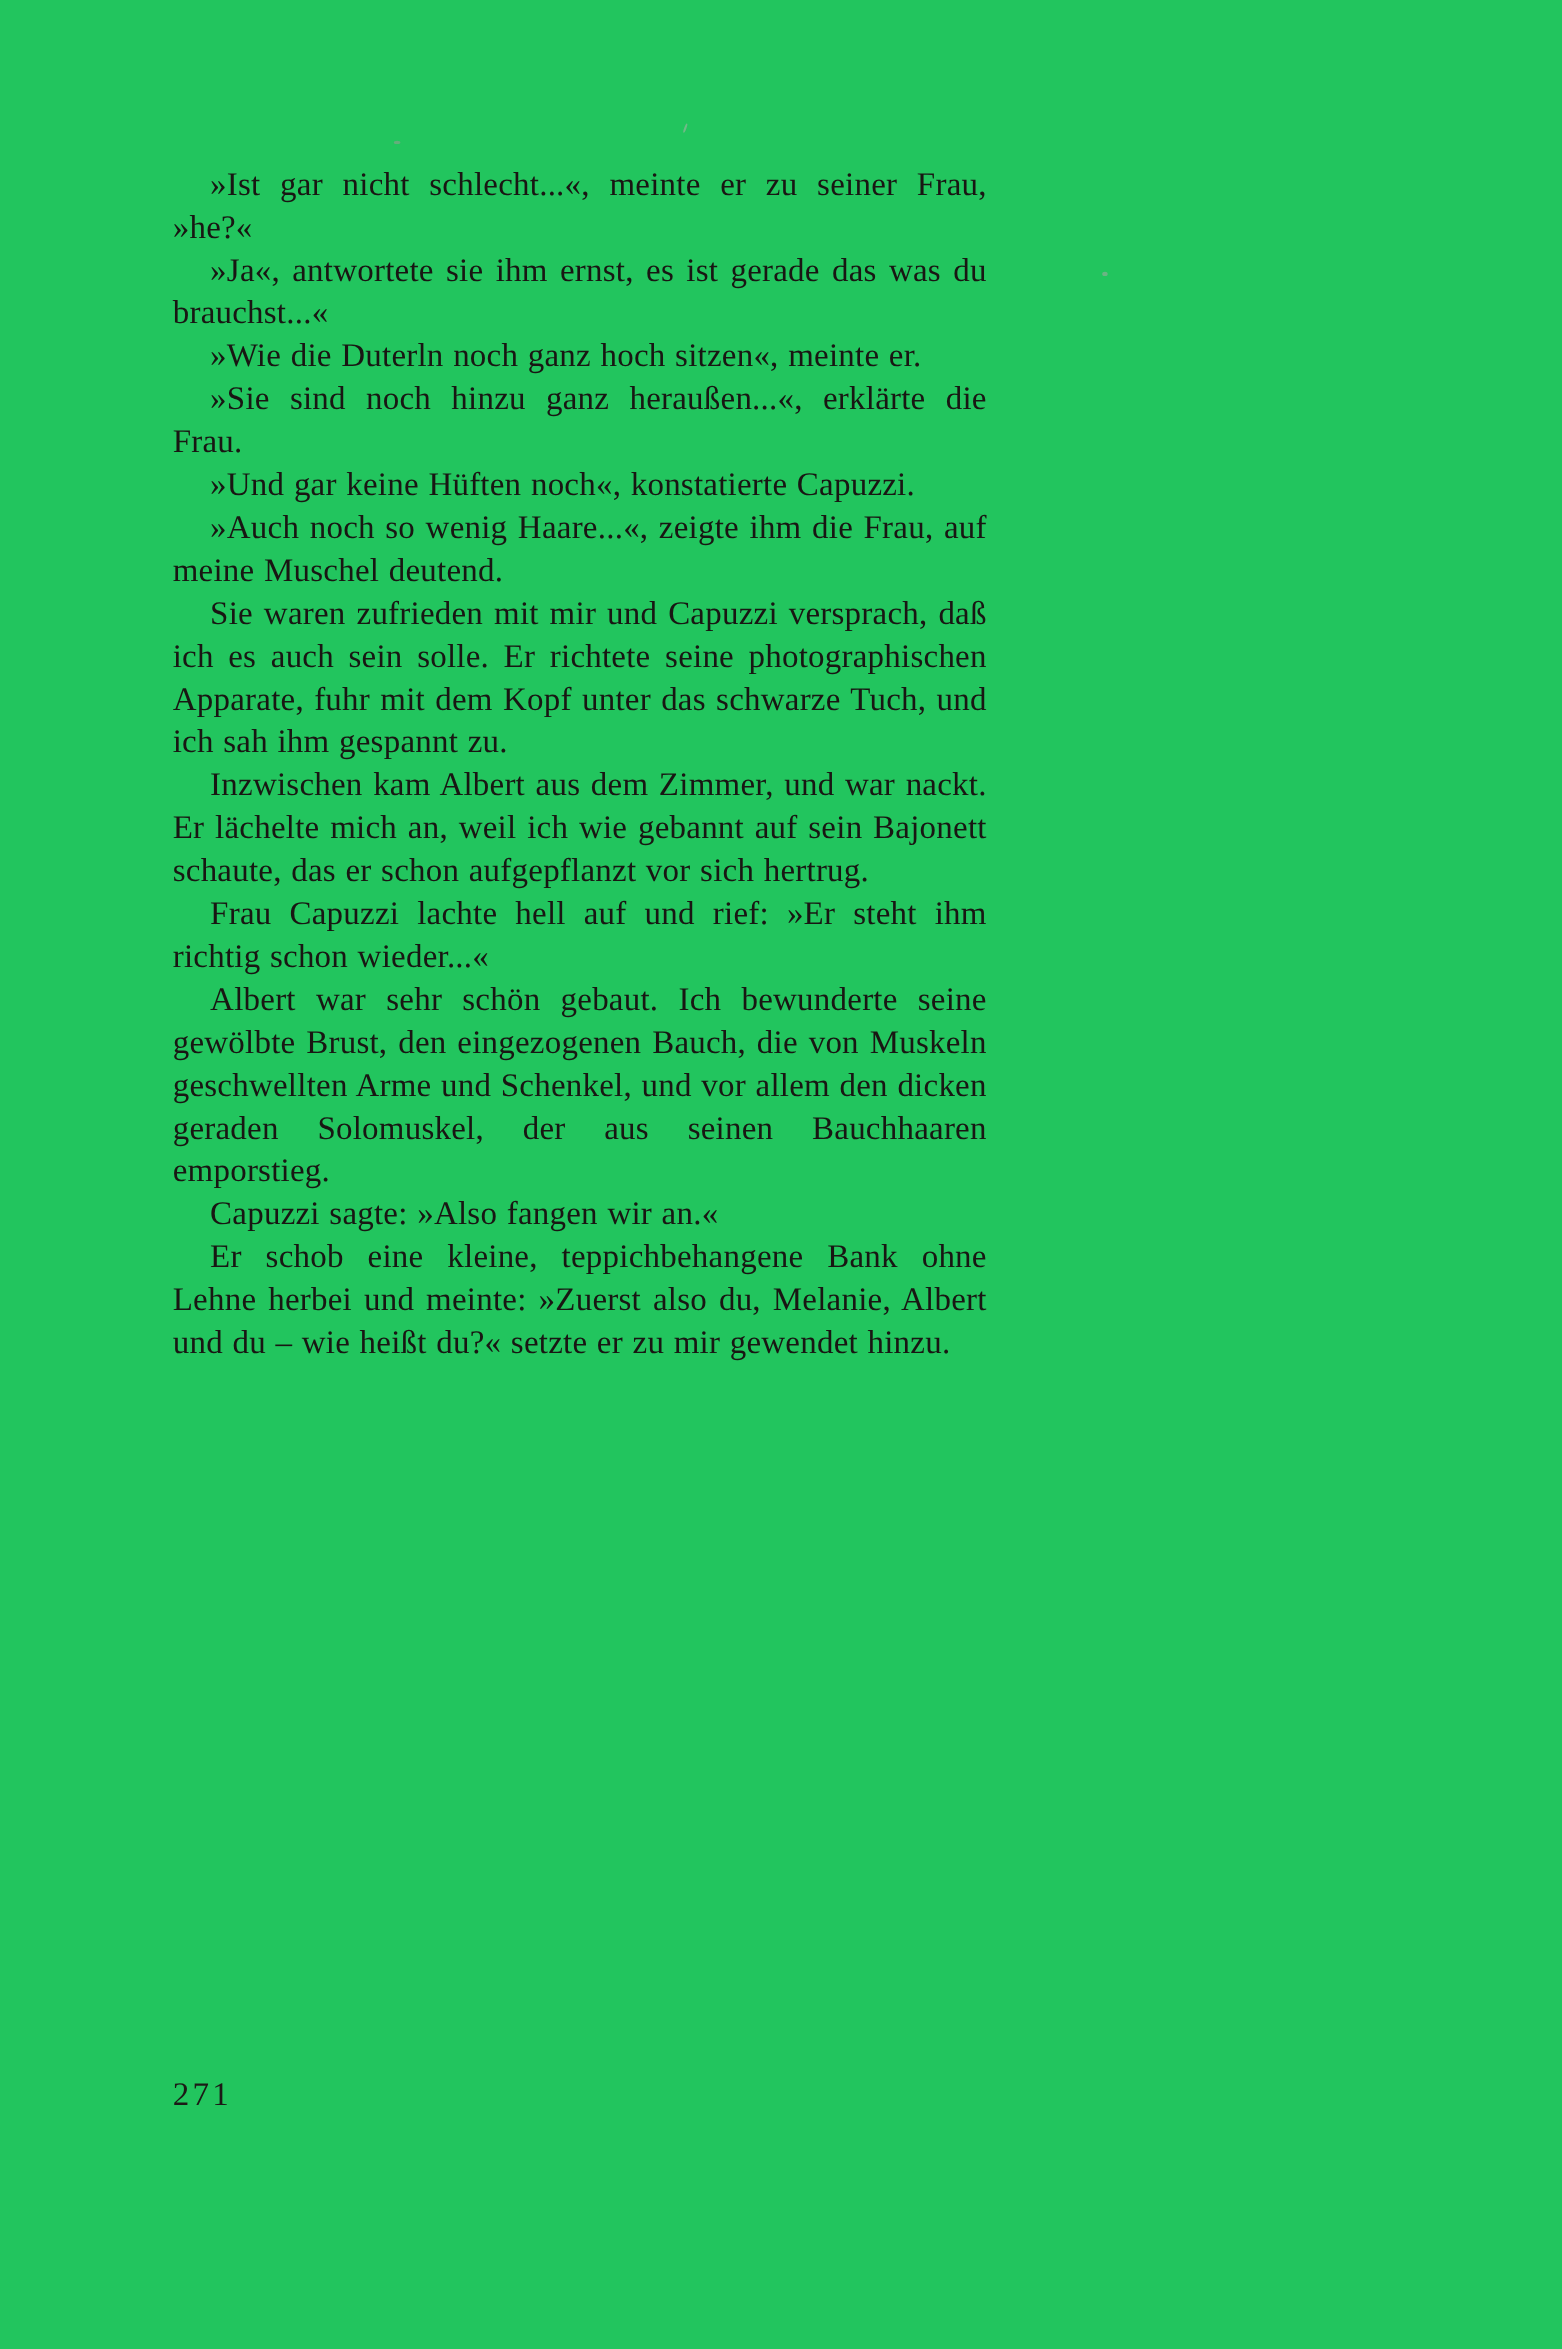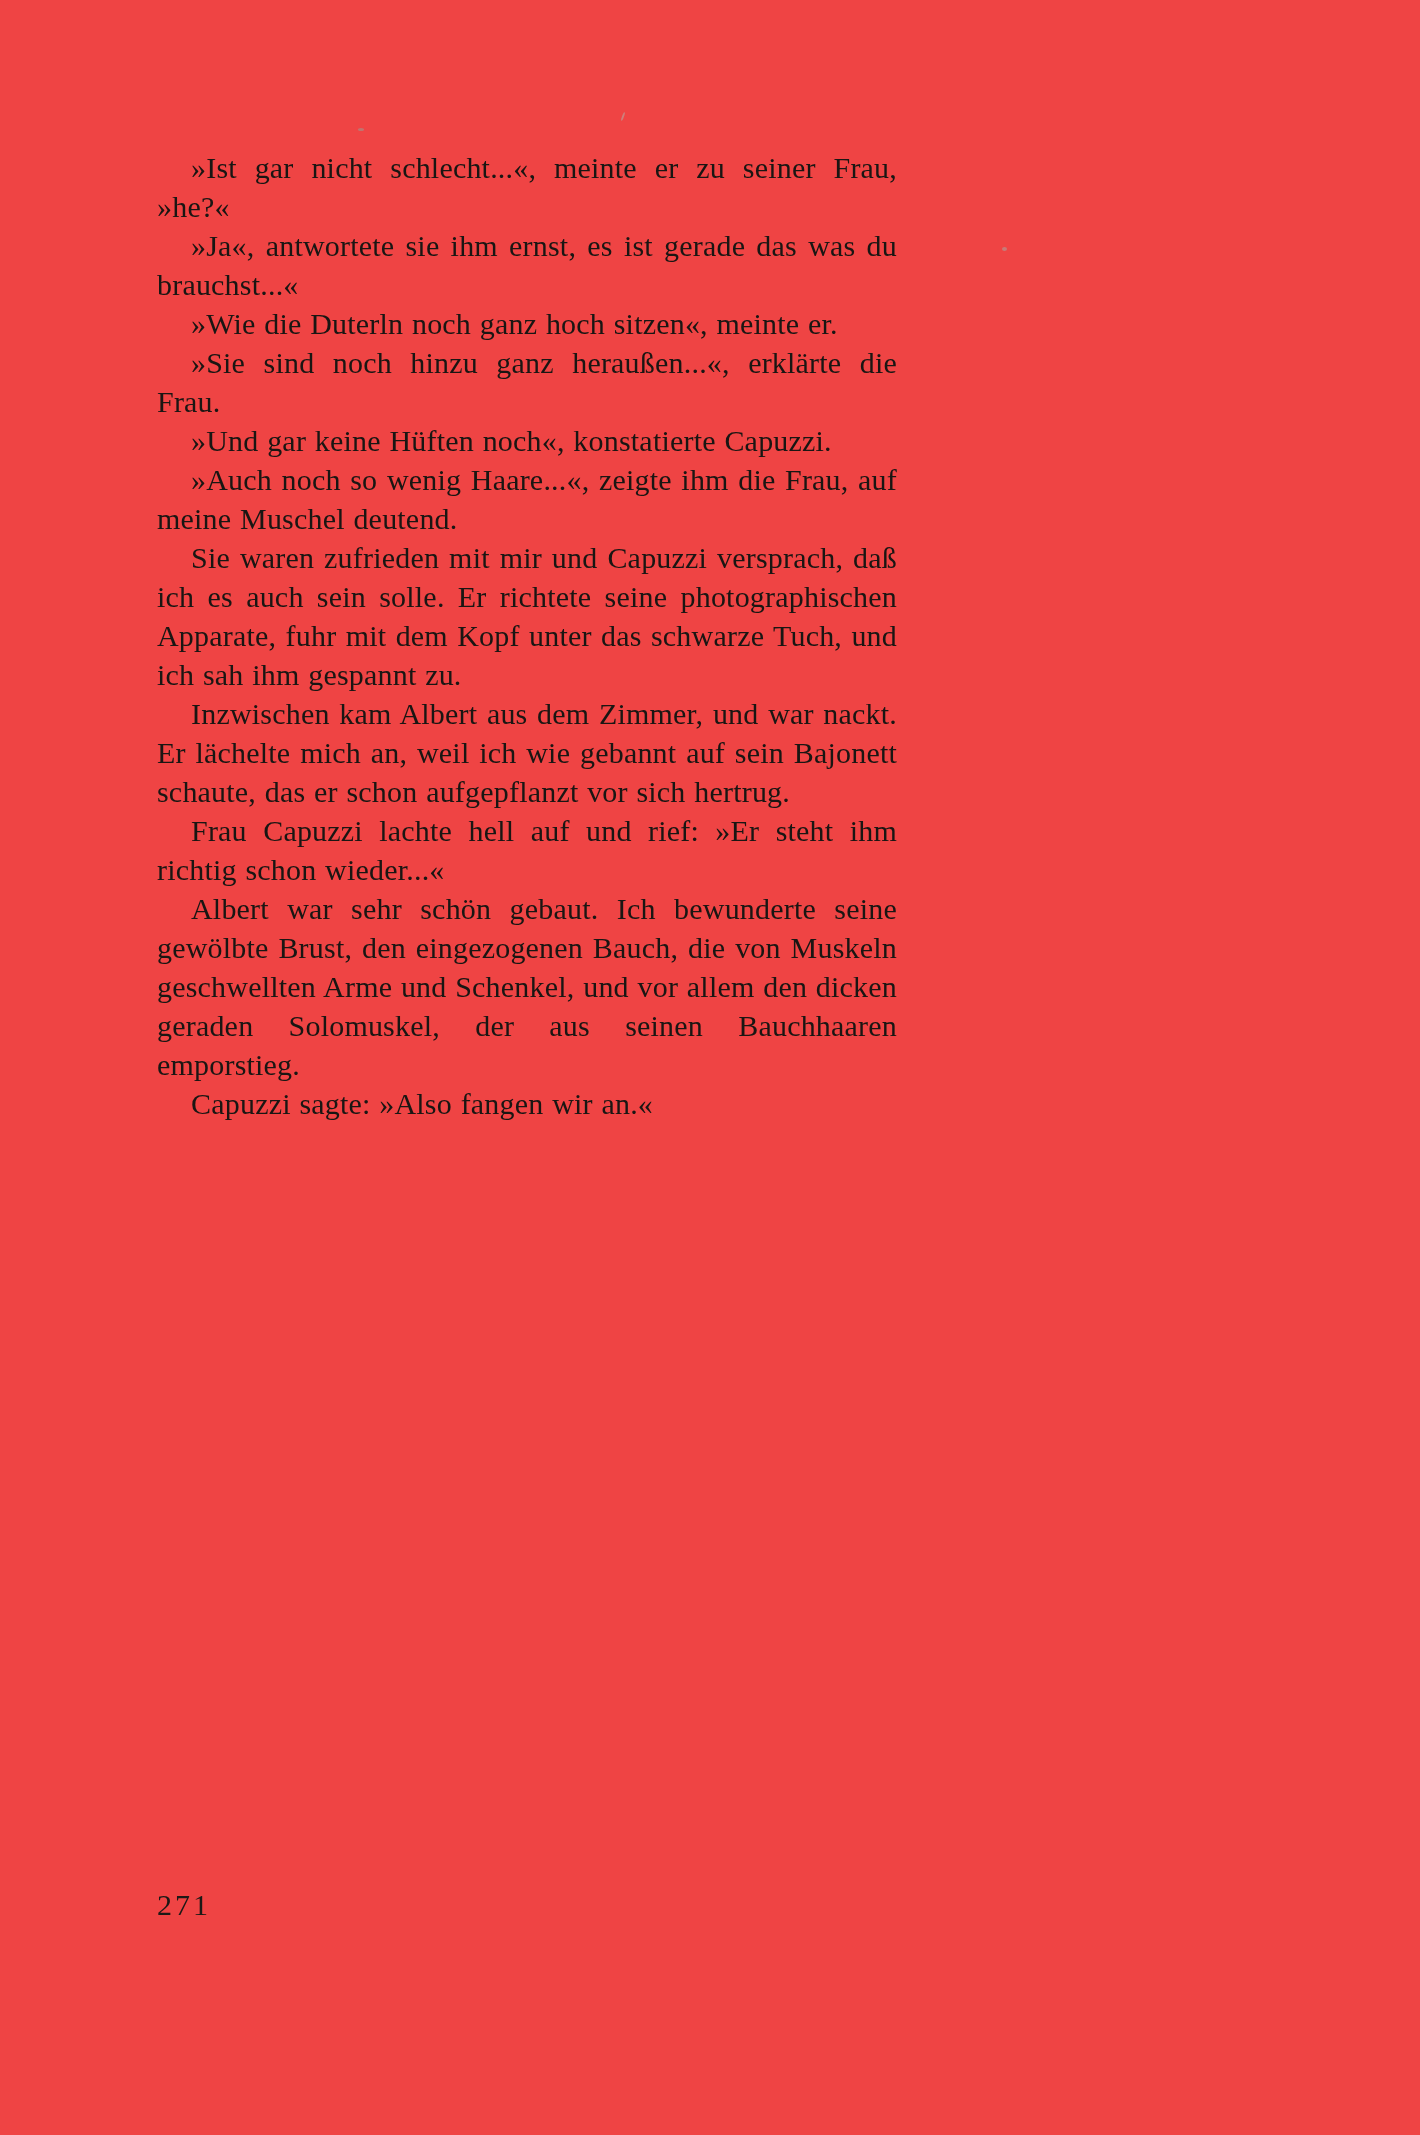--- a/index.html
+++ b/index.html
@@ -4,21 +4,21 @@
 <style>
   html, body {
     margin: 0;
     padding: 0;
     background: #ffffff;
   }
   .page {
     position: relative;
     width: 1420px;
     height: 2135px;
-    background: #ef4444;
+    background: #22c55e;
     overflow: hidden;
     font-family: "Liberation Serif", "DejaVu Serif", serif;
     color: #191613;
   }
   .text-block {
     position: absolute;
     left: 157px;
     top: 148px;
     width: 740px;
   }
@@ -65,17 +65,18 @@
     <p class="para">»Ja«, antwortete sie ihm ernst, es ist gerade das was du brauchst...«</p>
     <p class="para">»Wie die Duterln noch ganz hoch sitzen«, meinte er.</p>
     <p class="para">»Sie sind noch hinzu ganz heraußen...«, erklärte die Frau.</p>
     <p class="para">»Und gar keine Hüften noch«, konstatierte Capuzzi.</p>
     <p class="para">»Auch noch so wenig Haare...«, zeigte ihm die Frau, auf meine Muschel deutend.</p>
     <p class="para">Sie waren zufrieden mit mir und Capuzzi versprach, daß ich es auch sein solle. Er richtete seine photographischen Apparate, fuhr mit dem Kopf unter das schwarze Tuch, und ich sah ihm gespannt zu.</p>
     <p class="para">Inzwischen kam Albert aus dem Zimmer, und war nackt. Er lächelte mich an, weil ich wie gebannt auf sein Bajonett schaute, das er schon aufgepflanzt vor sich hertrug.</p>
     <p class="para">Frau Capuzzi lachte hell auf und rief: »Er steht ihm richtig schon wieder...«</p>
     <p class="para">Albert war sehr schön gebaut. Ich bewunderte seine gewölbte Brust, den eingezogenen Bauch, die von Muskeln geschwellten Arme und Schenkel, und vor allem den dicken geraden Solomuskel, der aus seinen Bauchhaaren emporstieg.</p>
     <p class="para">Capuzzi sagte: »Also fangen wir an.«</p>
+    <p class="para">Er schob eine kleine, teppichbehangene Bank ohne Lehne herbei und meinte: »Zuerst also du, Melanie, Albert und du – wie heißt du?« setzte er zu mir gewendet hinzu.</p>
   </div>
 
   <div class="folio">271</div>
 
 </div>
 
 </body></html>

